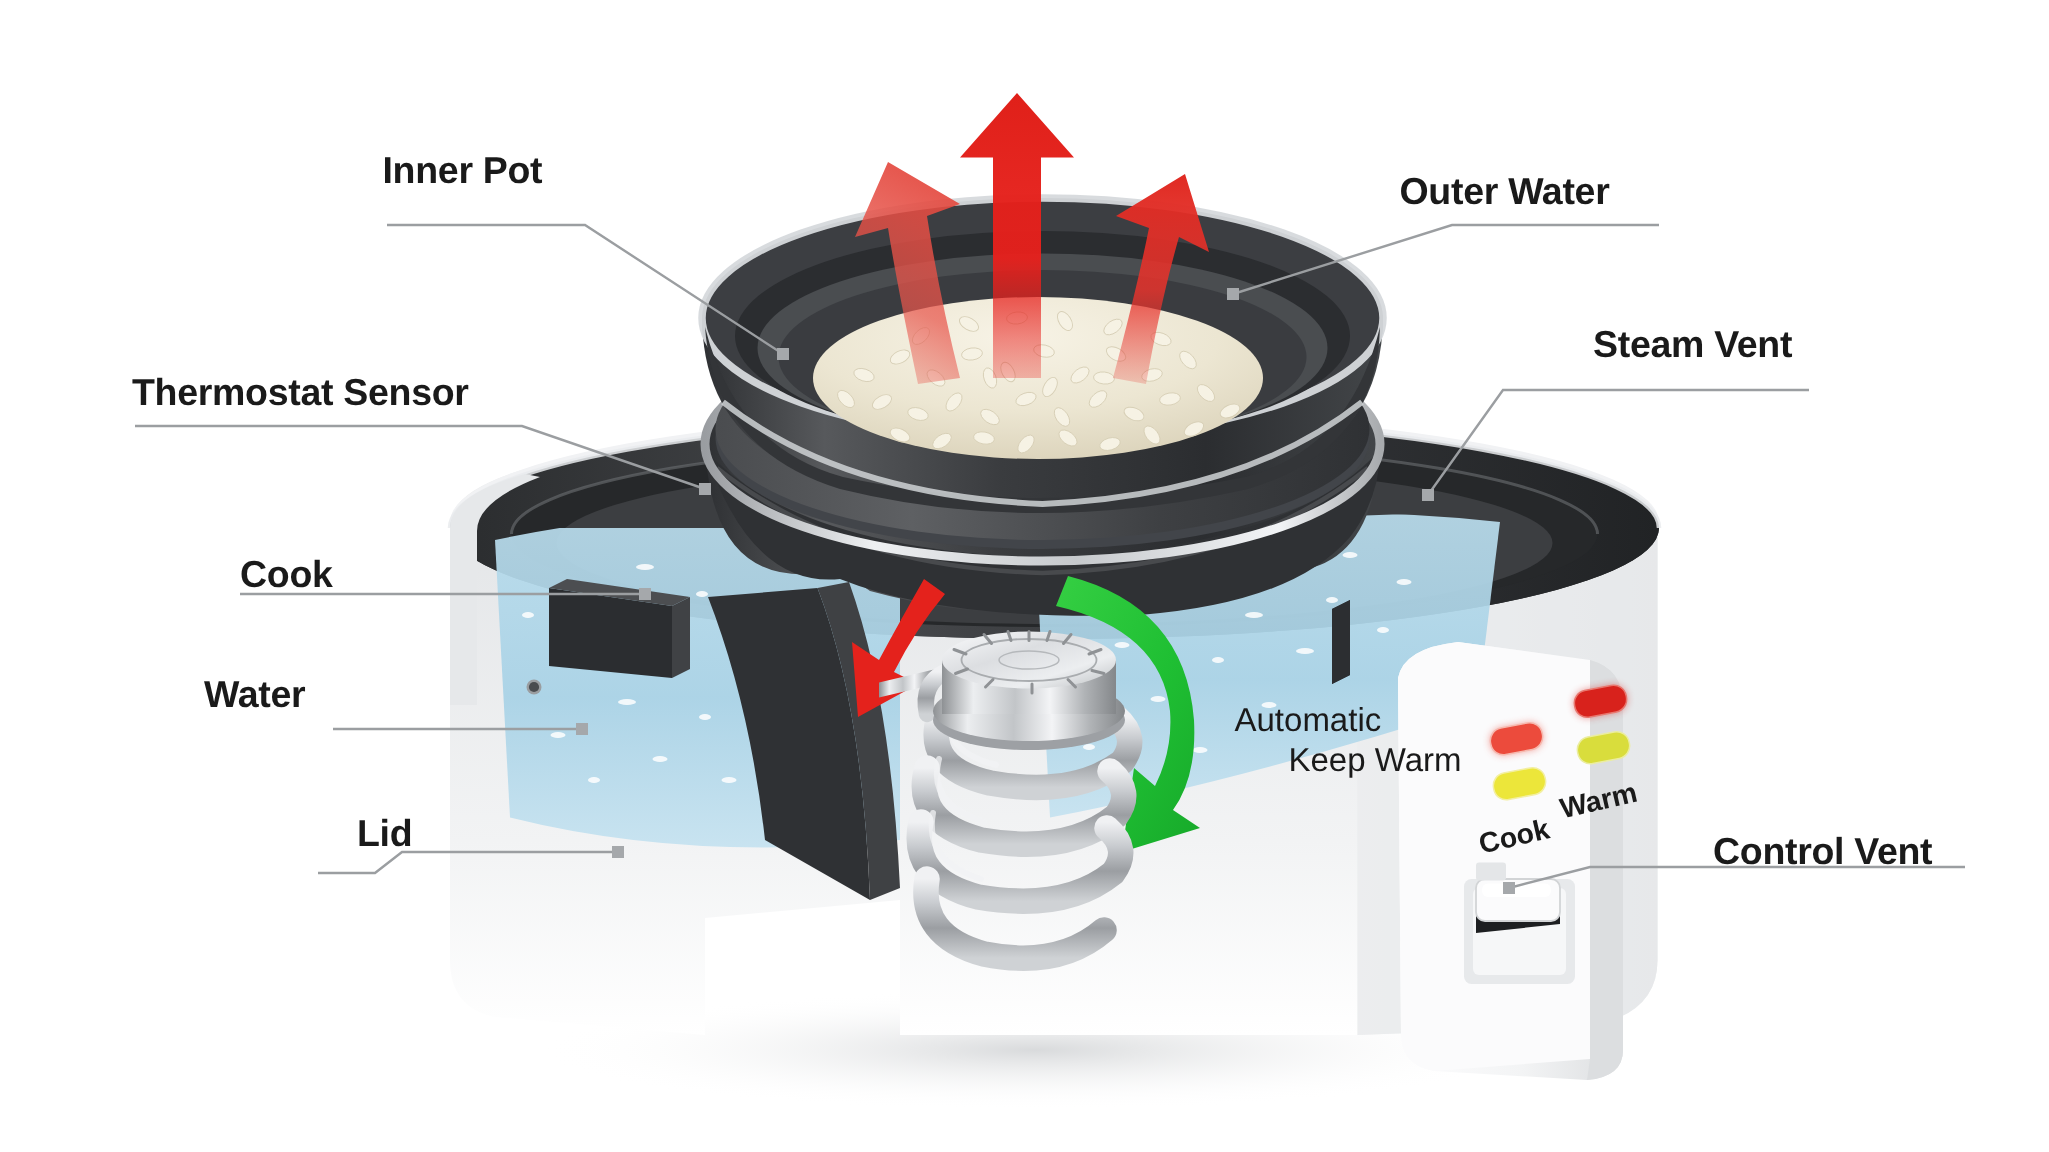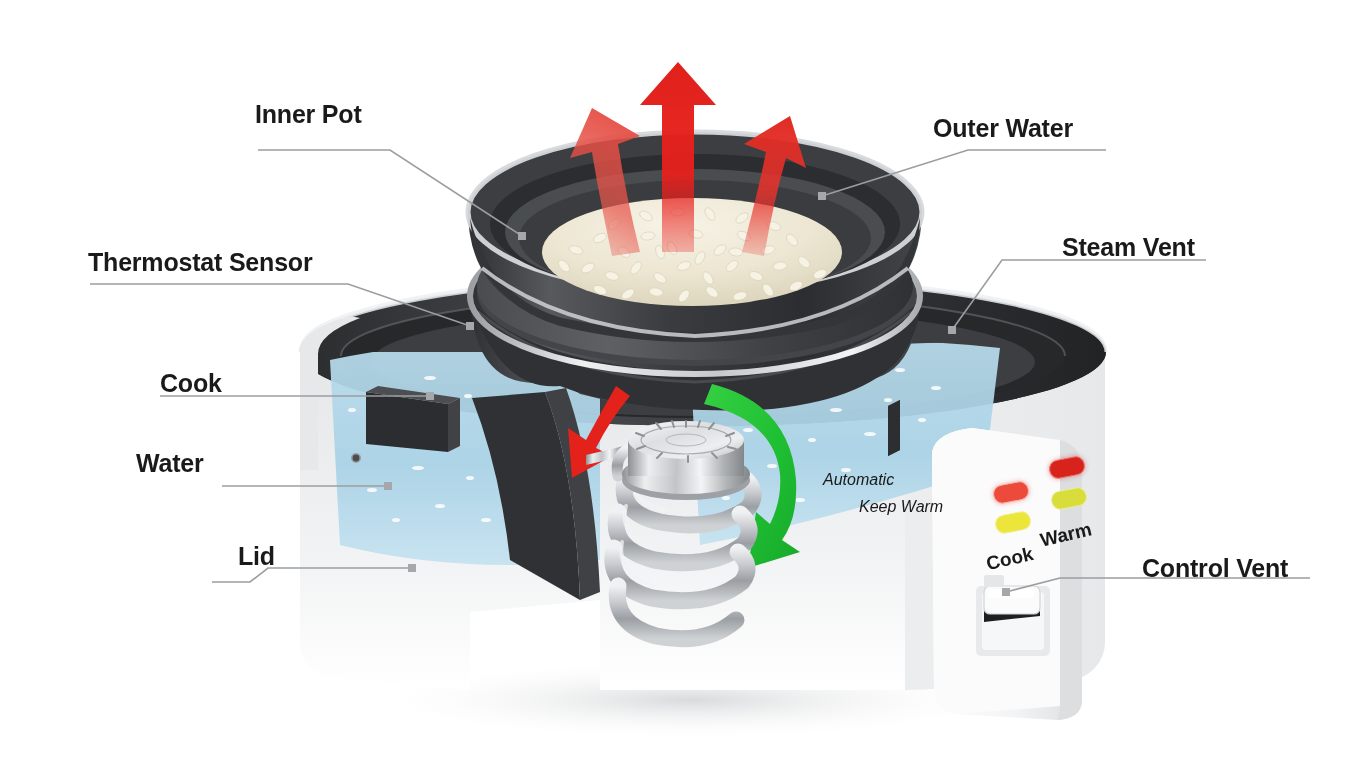--- a/index.html
+++ b/index.html
@@ -2,21 +2,21 @@
 <html><head>
 <meta charset="utf-8">
 <style>
   html,body{margin:0;padding:0;background:#ffffff;}
   body{width:1366px;height:768px;overflow:hidden;
        font-family:"Liberation Sans","DejaVu Sans",sans-serif;}
   #stage{position:relative;width:1366px;height:768px;background:#fff;}
   #art{position:absolute;inset:0;width:1366px;height:768px;}
   .lbl{position:absolute;color:#1a1a1a;white-space:nowrap;}
   .lbl.bold{font-weight:bold;font-size:25px;letter-spacing:-0.2px;}
-  .lbl.plain{font-weight:normal;font-size:16px;line-height:27px;font-style:italic;}
+  .lbl.plain{font-weight:normal;font-size:22px;line-height:27px;}
   .lbl.small{font-weight:normal;font-size:19px;}
 </style>
 </head>
 <body>
 
 <div id="stage">
 
   <svg id="art" viewBox="0 0 1366 768">
     <defs>
       <linearGradient id="gCase" x1="0" y1="0" x2="1" y2="0">
@@ -380,21 +380,21 @@
       <rect x="426" y="392" width="8" height="8"></rect>
       <rect x="384" y="482" width="8" height="8"></rect>
       <rect x="408" y="564" width="8" height="8"></rect>
       <rect x="1002" y="588" width="8" height="8"></rect>
     </g>
   </svg>
 
   <div class="lbl bold" style="left:255px;top:100px;">Inner Pot</div>
   <div class="lbl bold" style="left:933px;top:114px;">Outer Water</div>
   <div class="lbl bold" style="left:88px;top:248px;text-align:right;">Thermostat Sensor</div>
-  <div class="lbl bold" style="left:1062px;top:233px;">Steam Vent</div>
+  <div class="lbl bold" style="left:1062px;top:216px;">Steam Vent</div>
   <div class="lbl bold" style="left:160px;top:369px;">Cook</div>
   <div class="lbl bold" style="left:136px;top:449px;">Water</div>
   <div class="lbl bold" style="left:210px;top:542px;margin-left:28px;">Lid</div>
   <div class="lbl bold" style="left:1142px;top:554px;">Control Vent</div>
 
   <div style="position:absolute;left:823px;top:466px;">
     <div class="lbl plain" style="position:static;">Automatic</div>
     <div class="lbl plain" style="position:static;margin-left:36px;">Keep Warm</div>
   </div>
 

